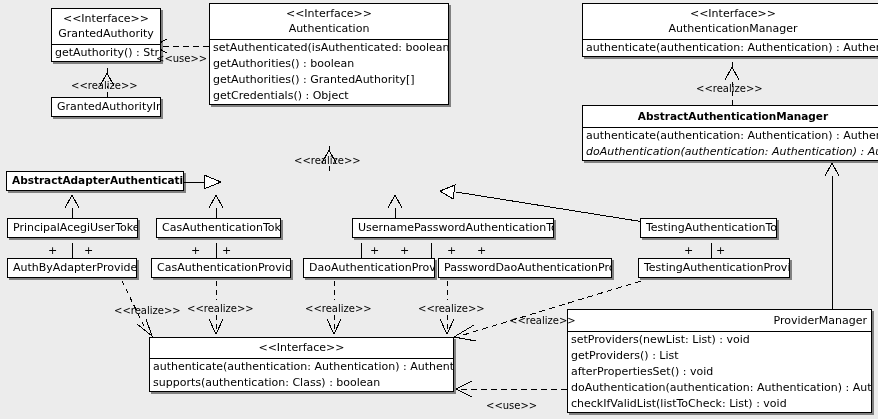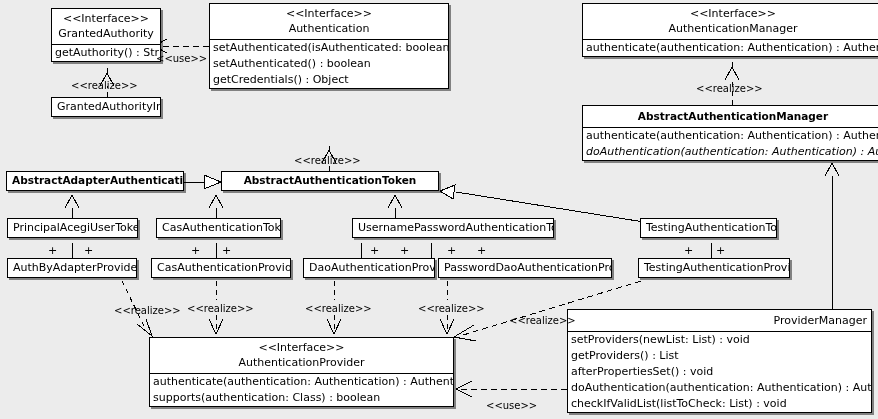--- a/index.html
+++ b/index.html
@@ -160,21 +160,22 @@
     </div>
   </div>
 
   <div class="node" style="left:205px;top:3px;width:240px;">
     <div class="hdr">
       <div class="stereo">&lt;&lt;Interface&gt;&gt;</div>
       <div class="nm">Authentication</div>
     </div>
     <div class="compart">
       <div class="mrow">setAuthenticated(isAuthenticated: boolean) : void</div>
-      <div class="mrow">setAuthenticated() : boolean</div>
+      <div class="mrow">getAuthorities() : boolean</div>
+      <div class="mrow">getAuthorities() : GrantedAuthority[]</div>
       <div class="mrow">getCredentials() : Object</div>
     </div>
   </div>
 
   <div class="node" style="left:578px;top:3px;width:302px;">
     <div class="hdr">
       <div class="stereo">&lt;&lt;Interface&gt;&gt;</div>
       <div class="nm">AuthenticationManager</div>
     </div>
     <div class="compart">
@@ -191,25 +192,20 @@
       <div class="mrow ital">doAuthentication(authentication: Authentication) : Authentication</div>
     </div>
   </div>
 
   <div class="node simple" style="left:2px;top:171px;width:178px;">
     <div class="hdr">
       <div class="nm ital">AbstractAdapterAuthenticationToken</div>
     </div>
   </div>
 
-  <div class="node simple" style="left:217px;top:171px;width:218px;">
-    <div class="hdr">
-      <div class="nm ital">AbstractAuthenticationToken</div>
-    </div>
-  </div>
 
   <div class="node simple" style="left:3px;top:218px;width:131px;">
     <div class="hdr">
       <div class="nm">PrincipalAcegiUserToken</div>
     </div>
   </div>
 
   <div class="node simple" style="left:152px;top:218px;width:125px;">
     <div class="hdr">
       <div class="nm">CasAuthenticationToken</div>
@@ -268,21 +264,20 @@
 
   <div class="node simple" style="left:634px;top:258px;width:152px;">
     <div class="hdr">
       <div class="nm">TestingAuthenticationProvider</div>
     </div>
   </div>
 
   <div class="node" style="left:145px;top:337px;width:305px;">
     <div class="hdr">
       <div class="stereo">&lt;&lt;Interface&gt;&gt;</div>
-      <div class="nm">AuthenticationProvider</div>
     </div>
     <div class="compart">
       <div class="mrow">authenticate(authentication: Authentication) : Authentication</div>
       <div class="mrow">supports(authentication: Class) : boolean</div>
     </div>
   </div>
 
   <div class="node" style="left:563px;top:309px;width:305px;">
     <div class="hdr" style="padding-top:3px;padding-bottom:3px;text-align:right;">
       <div class="nm">ProviderManager</div>

